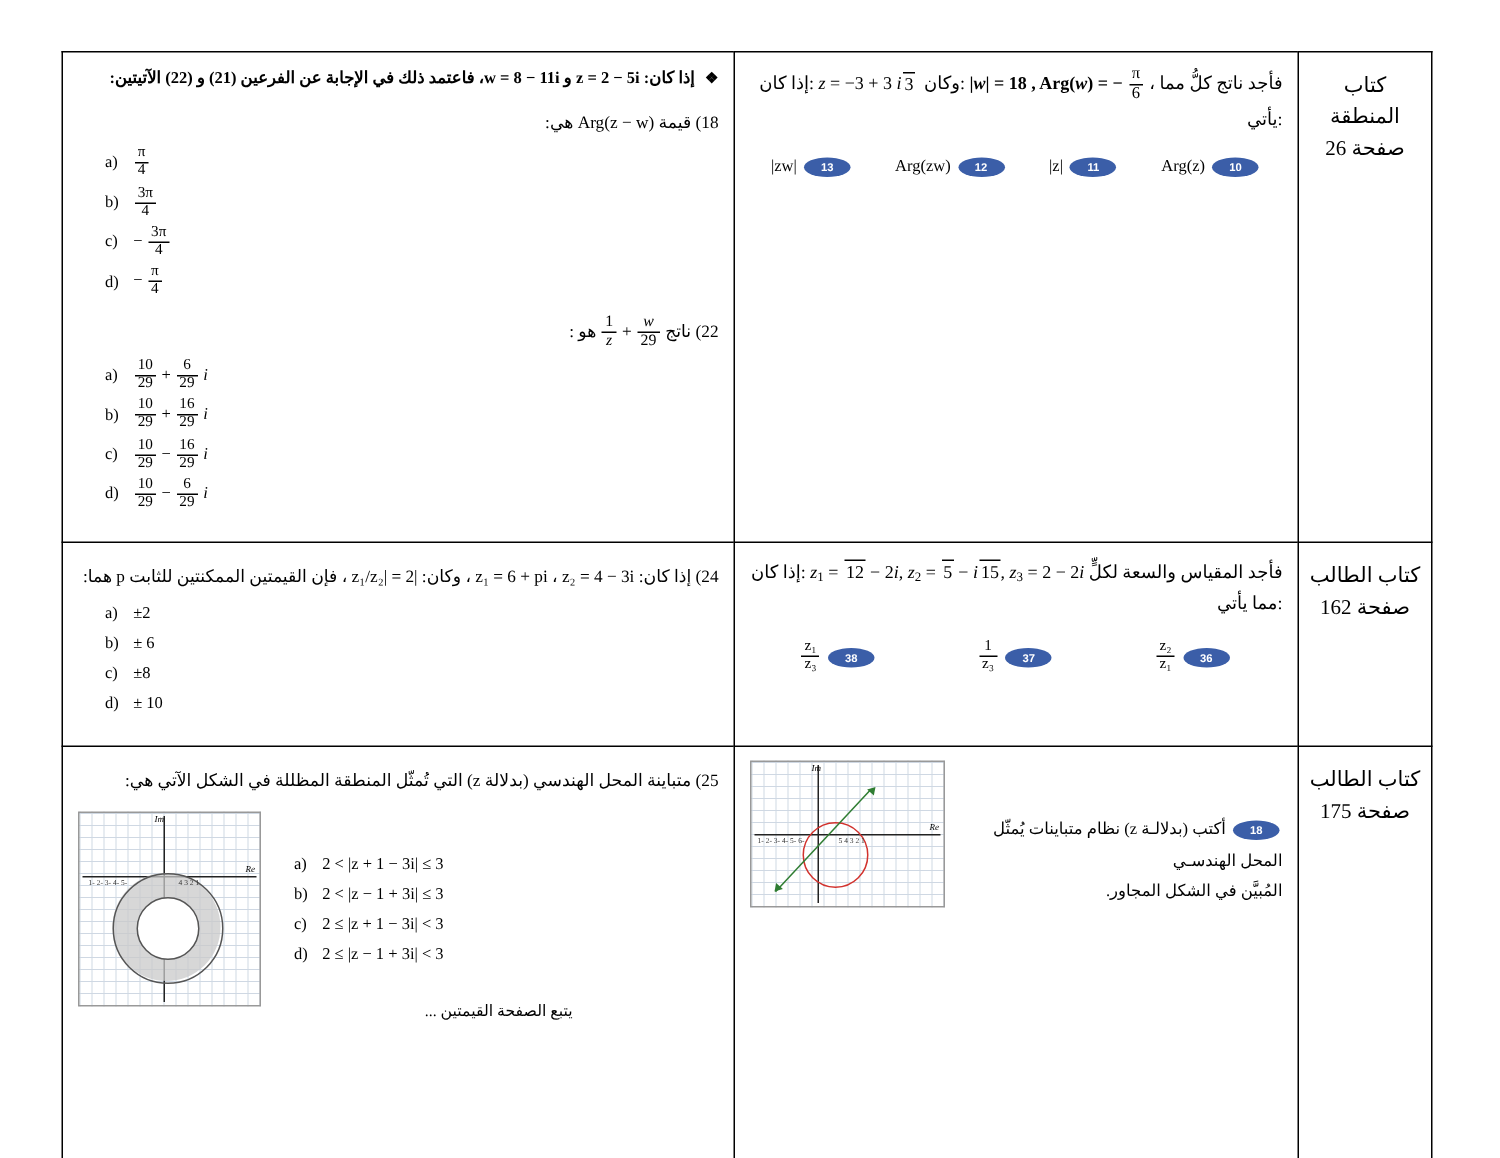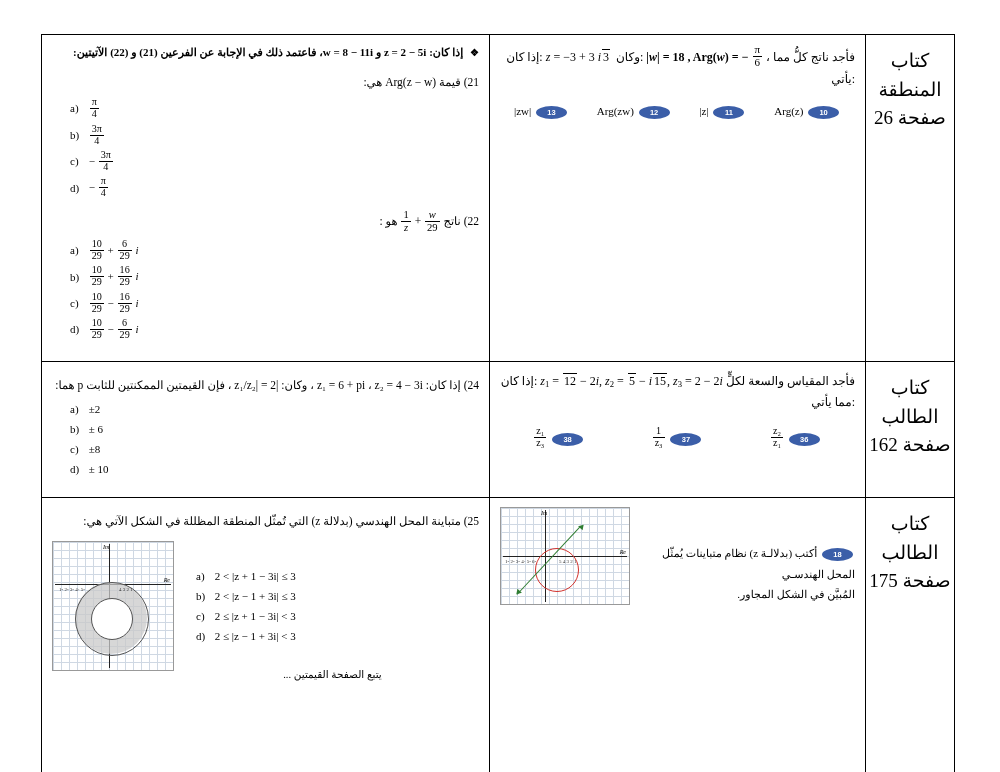--- a/index.html
+++ b/index.html
@@ -32,21 +32,21 @@
     border: 1px solid #000;
     vertical-align: top;
     padding: 0;
   }
   .col-ref { width: 88px; }
   .col-mid { width: 375px; }
   .col-main { width: 447px; }
 
   .ref-cell {
     text-align: center;
-    font-size: 19px;
+    font-size: 14px;
     line-height: 1.5;
     padding-top: 12px;
     font-family: "Liberation Serif", serif;
   }
   .cell-inner {
     padding: 9px 10px 10px 10px;
     font-size: 11px;
     line-height: 1.55;
     direction: rtl;
   }
@@ -250,21 +250,21 @@
         </div>
       </td>
 
       <td class="col-main">
         <div class="cell-inner">
           <div class="q-header">
             <span class="dia">❖</span>
             <span>إذا كان: z = 2 − 5i و w = 8 − 11i، فاعتمد ذلك في الإجابة عن الفرعين (21) و (22) الآتيتين:</span>
           </div>
 
-          <div class="q-prompt">21) قيمة Arg(z − w) هي:</div>
+          <div class="q-prompt">18) قيمة Arg(z − w) هي:</div>
 
           <div class="choices">
             <div>
               <span class="lab">a)</span>
               <span></span>
               <span class="frac"><span class="num">π</span><span class="den">4</span></span>
             </div>
             <div>
               <span class="lab">b)</span>
               <span></span>

